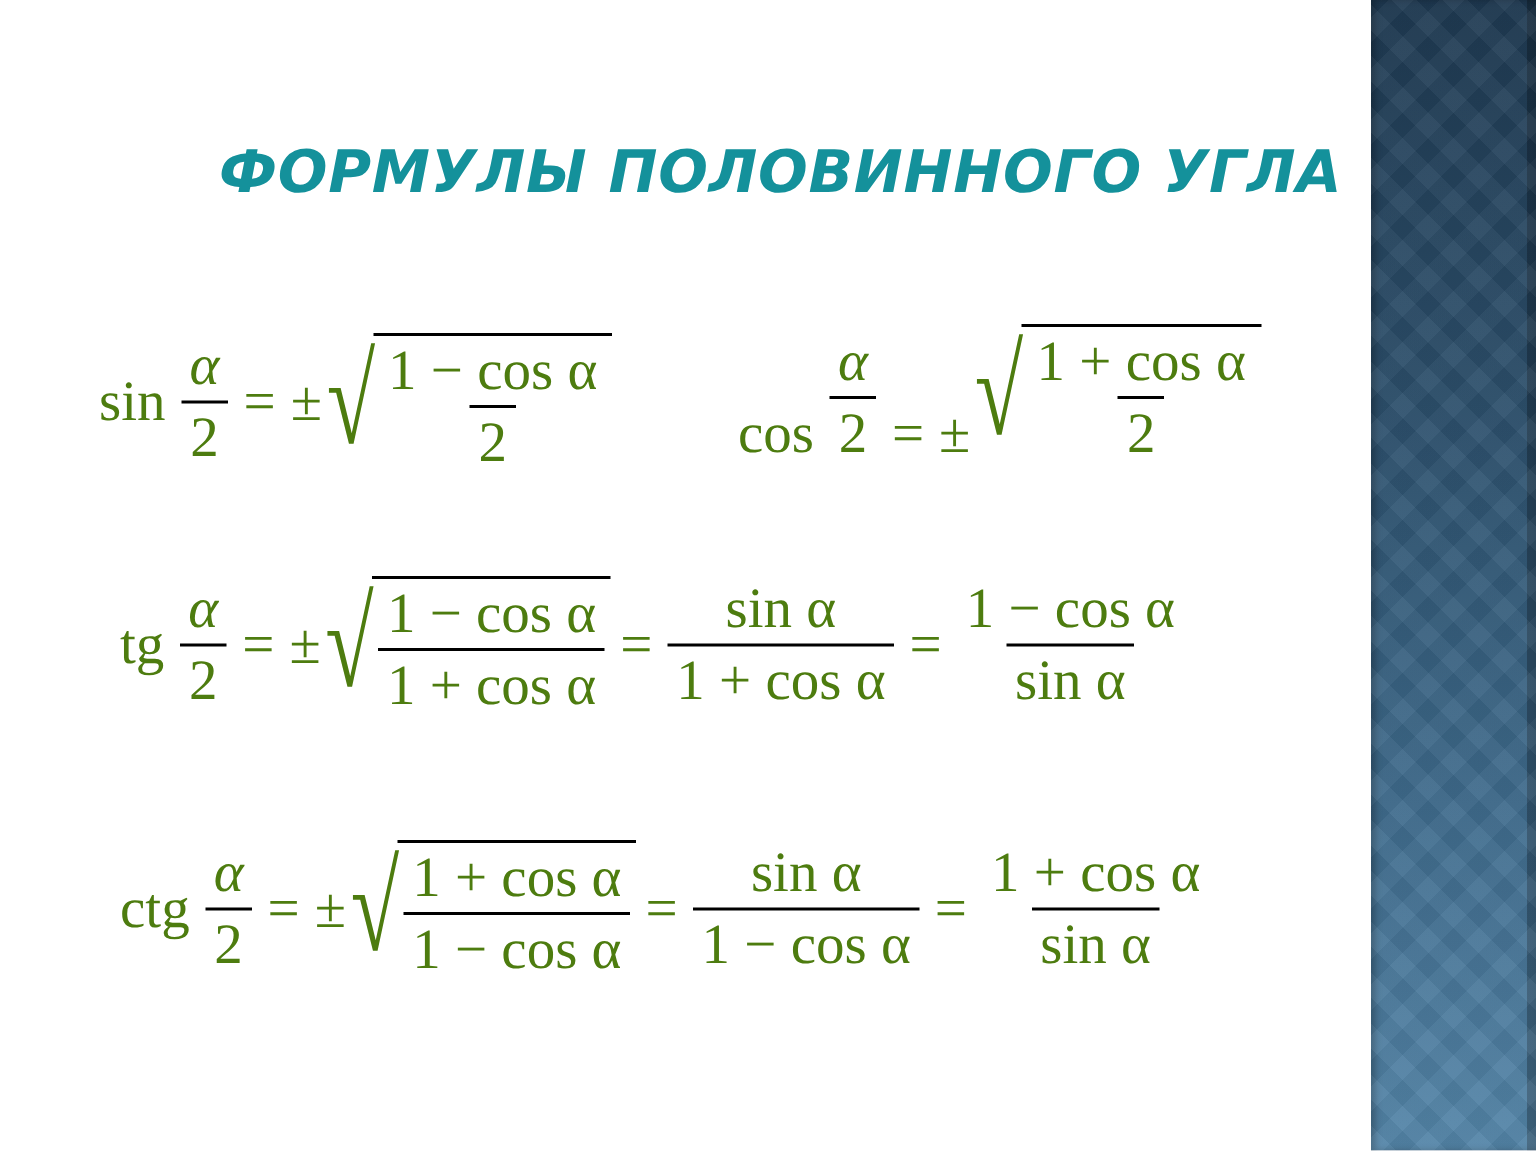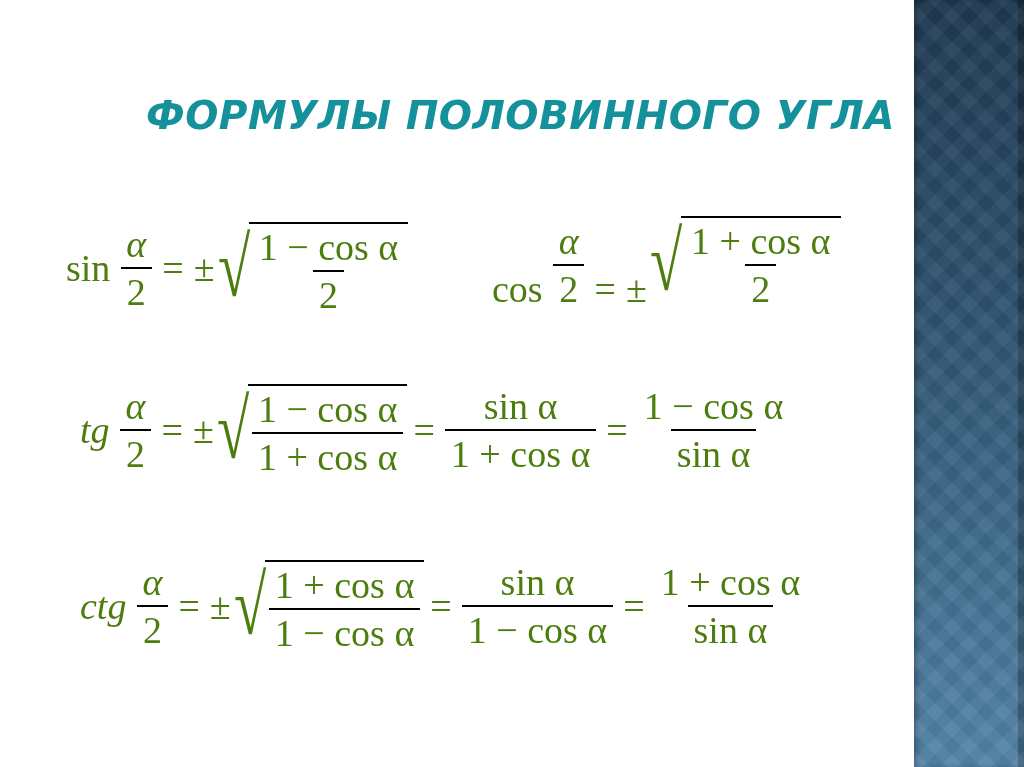--- a/index.html
+++ b/index.html
@@ -11,21 +11,21 @@
     .side-band::after { content: ""; position: absolute; inset: 0;
       background-image: repeating-linear-gradient(45deg, rgba(255,255,255,0.035) 0 12px, rgba(0,0,0,0.035) 12px 24px),
                         repeating-linear-gradient(-45deg, rgba(255,255,255,0.03) 0 12px, rgba(0,0,0,0.03) 12px 24px); }
     .side-band .edge { position: absolute; right: 0; top: 0; width: 6px; height: 100%; background: rgba(0,0,0,0.25); }
 
     .title { position: absolute; left: 146px; top: 93px; width: 640px; font-family: "DejaVu Sans", sans-serif; font-weight: bold; font-style: italic;
       font-size: 39px; letter-spacing: 0.5px; color: #14919b; white-space: nowrap; }
 
     .formula { position: absolute; display: flex; align-items: center; color: #4d7c0f; font-size: 38px; line-height: 1; white-space: nowrap; }
     .fn { margin-right: 6px; }
-    .fn.it { font-style: italic; }
+    .fn.it { }
     .frac { display: inline-flex; flex-direction: column; align-items: center; margin: 0 4px; }
     .frac .num { padding: 0 6px 4px; }
     .frac .den { padding: 4px 6px 0; border-top: 2px solid #000; }
     .alpha { font-style: italic; }
     .op { margin: 0 6px; }
     .pm { margin-left: 4px; }
     .sqrt { display: inline-flex; align-items: stretch; }
     .sqrt .radical { font-size: 84px; line-height: 0.9; transform: scaleX(0.7); margin-right: -8px; margin-left: -4px; align-self: center; }
     .sqrt .radicand { border-top: 2px solid #000; padding-top: 4px; display: inline-flex; align-items: center; }
   </style>

